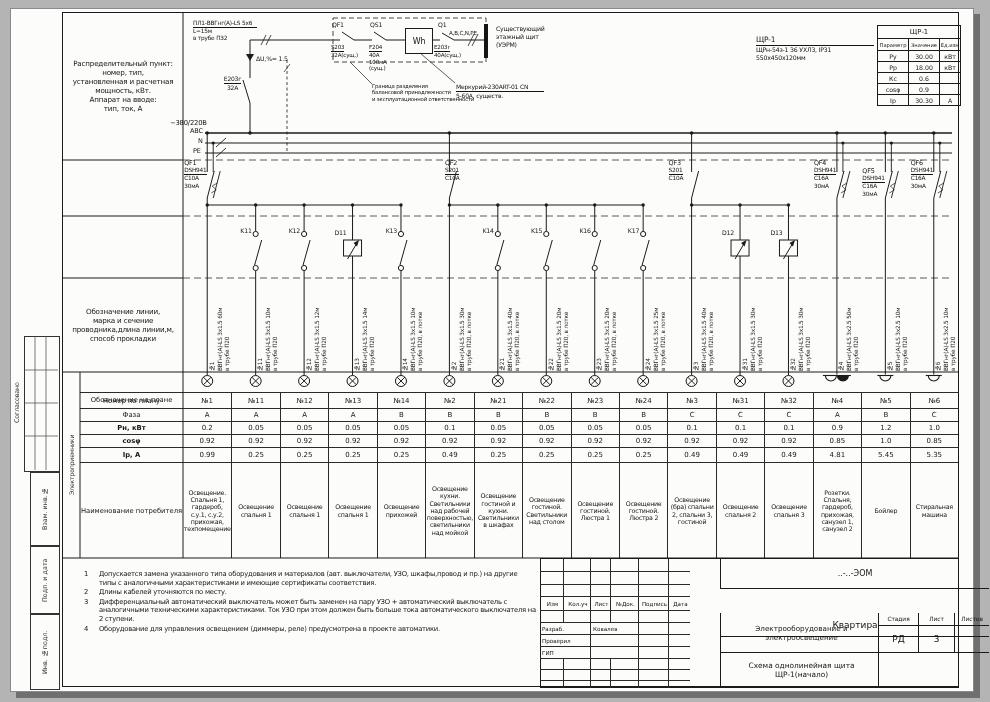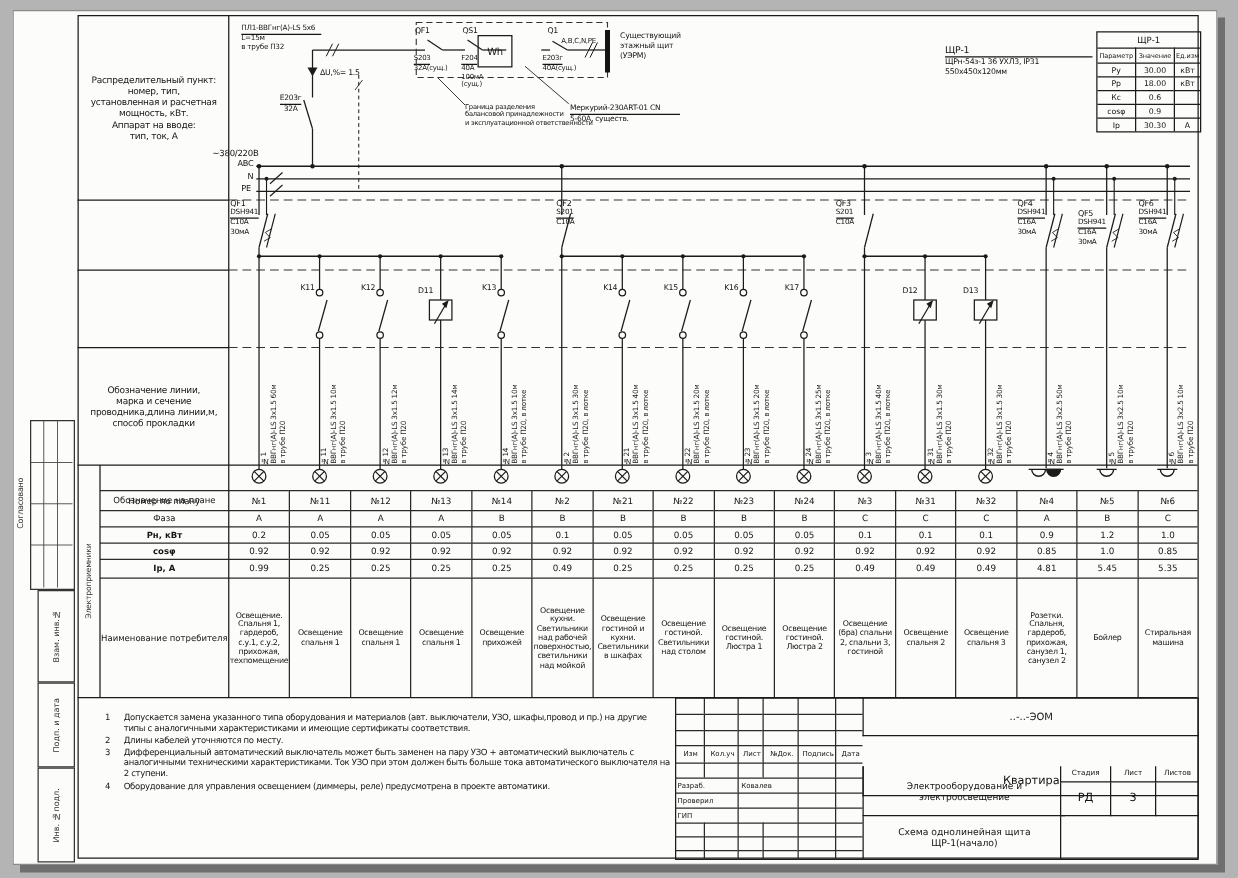--- a/index.html
+++ b/index.html
@@ -23,21 +23,21 @@
   .thdr{position:absolute;left:80px;top:372px;width:103px;height:186px;display:grid;grid-template-rows:20px 16px 13px 13px 13px 15px 96px;z-index:4;}
   .thdr>div{display:flex;align-items:center;justify-content:center;font-size:6.8px;color:#161616;border-top:1px solid #2a2a2a;text-align:center;}
   .thdr>div:first-child{border-top:none;margin-top:28px;}
   .bold{font-weight:bold;}
   .ptab{position:absolute;left:877px;top:25px;width:82px;display:grid;grid-template-columns:30px 31px 21px;border:1px solid #1b1b1b;z-index:4;background:transparent;}
   .ptab>div{display:flex;align-items:center;justify-content:center;font-size:6.2px;color:#151515;height:10px;border-top:0.8px solid #1b1b1b;border-left:0.8px solid #1b1b1b;}
   .ptab>div.c0{border-left:none;} .ptab>div.r0{border-top:none;height:12px;} .ptab>div.hd{height:11px;font-size:5.2px;}
   .note{display:flex;margin-bottom:1px;}
   .nn{width:15px;font-size:6.8px;color:#161616;}
   .ntx{flex:1;font-size:6.8px;line-height:8.6px;color:#161616;letter-spacing:-0.25px;}
-  .tbc{position:absolute;border:0 solid #1b1b1b;display:flex;align-items:center;justify-content:center;color:#141414;z-index:4;text-align:center;}
+  .tbc{position:absolute;border:0 solid #1b1b1b;display:flex;align-items:center;justify-content:center;color:#141414;z-index:4;text-align:center;margin-left:30px;}
   .rv{position:absolute;left:540px;top:558px;width:150px;height:130px;display:grid;grid-template-columns:23px 27px 20px 28px 30px 22px;grid-template-rows:13px 13px 12px 14px 12px 12px 12px 12px 11px 11px 8px;z-index:4;}
   .rv>div{font-size:5.6px;color:#141414;display:flex;align-items:center;overflow:hidden;padding-left:2px;}
 </style>
 </head>
 <body>
 
 <div id="pg">
   <div class="sheet"></div>
   <div class="frame"></div>
 
@@ -78,21 +78,21 @@
     <span class="fb">S203</span><br>
     <span>32А(сущ.)</span>
   </div>
   <div class="t" style="left:370px;top:21px;font-size:6.2px">QS1</div>
   <div class="t frac" style="left:369px;top:44px;width:30px;font-size:5.6px;line-height:6.8px">
     <span class="fb">F204</span><br>
     <span>40А</span><br>
     <span>100мА</span><br>
     <span>(сущ.)</span>
   </div>
-  <div class="t" style="left:382px;top:28px;width:26px;height:24px;border:1.3px solid #1b1b1b;display:flex;align-items:center;justify-content:center;font-size:8px;background:#fcfcfb">Wh</div>
+  <div class="t" style="left:405px;top:28px;width:26px;height:24px;border:1.3px solid #1b1b1b;display:flex;align-items:center;justify-content:center;font-size:8px;background:#fcfcfb">Wh</div>
   <div class="t" style="left:438px;top:21px;font-size:6.2px">Q1</div>
   <div class="t frac" style="left:434px;top:44px;width:36px;font-size:5.6px;line-height:7px">
     <span class="fb">Е203г</span><br>
     <span>40А(сущ.)</span>
   </div>
   <div class="t" style="left:449px;top:30px;font-size:5.6px">A,B,C,N,PE</div>
   <div class="t pre" style="left:496px;top:25px;width:66px;font-size:6.2px;line-height:8px">Существующий
 этажный щит
 (УЭРМ)</div>
   <div class="t pre" style="left:372px;top:83px;width:108px;font-size:5.4px;line-height:6.4px">Граница разделения

